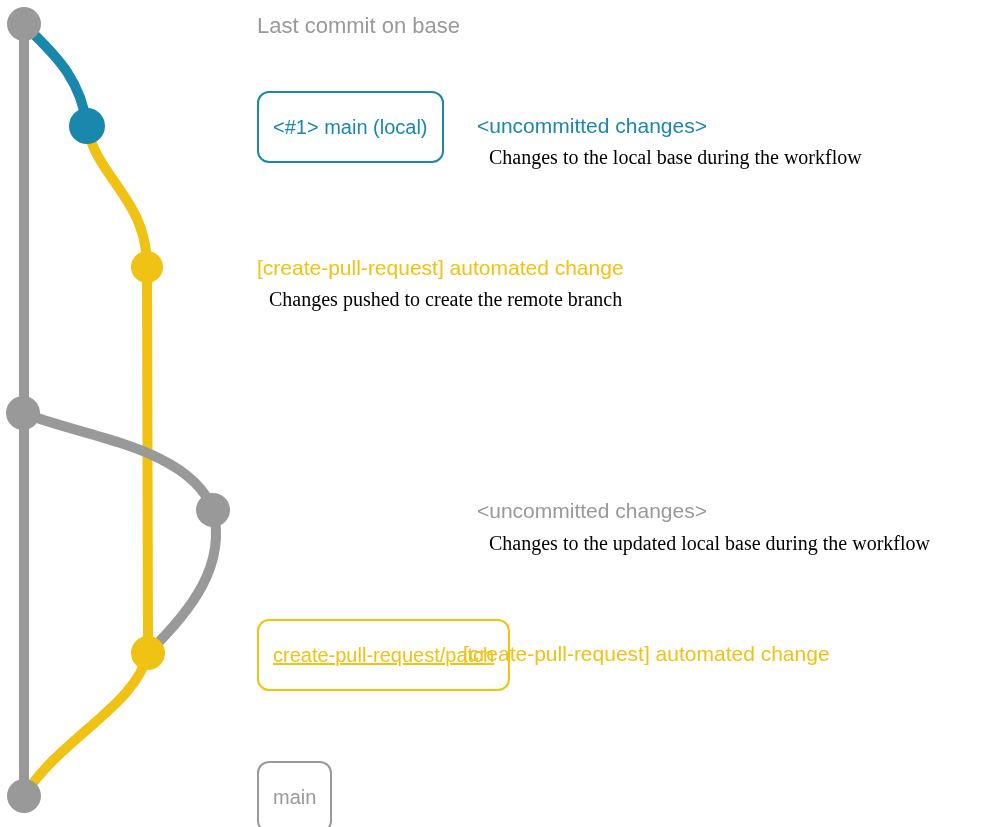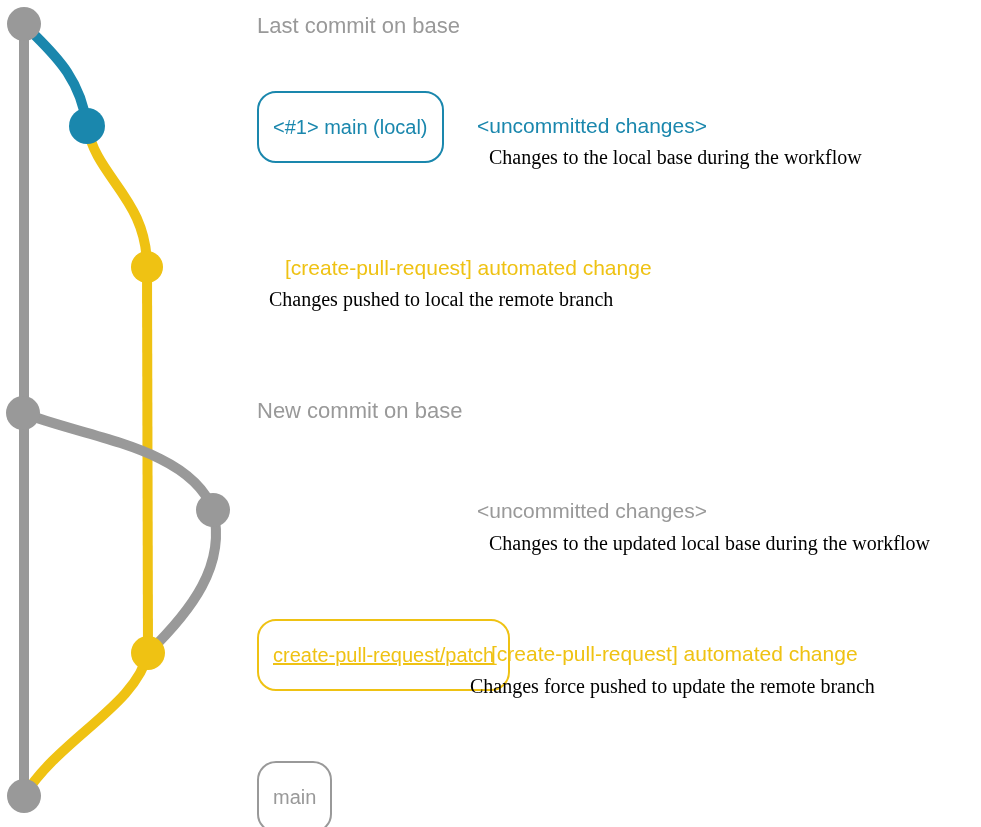--- a/index.html
+++ b/index.html
@@ -36,35 +36,35 @@
     white-space: nowrap;
     transform: translateY(-50%);
     line-height: 1.15;
   }
   .heading {
     font-size: 22px;
     color: var(--color-gray);
   }
   .title-blue { font-size: 21px; color: var(--color-blue); }
   .title-gray { font-size: 21px; color: var(--color-gray); }
-  .title-yellow { font-size: 21px; color: var(--color-yellow); margin-left: 28px; }
+  .title-yellow { font-size: 21px; color: var(--color-yellow); }
   .note {
     font-family: "Liberation Serif", serif;
     font-size: 20px;
     color: var(--color-note);
   }
   .badge {
     position: absolute;
     transform: translateY(-50%);
     display: inline-flex;
     align-items: center;
     height: 36px;
     padding: 16px 14px;
     border: 2px solid;
-    border-radius: 19px;
+    border-radius: 12px;
     background: #fff;
     font-size: 20px;
     white-space: nowrap;
   }
   .badge-blue { border-color: var(--color-blue); color: var(--color-blue); }
   .badge-gray { border-color: var(--color-gray); color: var(--color-gray); }
   .badge-yellow { border-color: var(--color-yellow); color: var(--color-yellow); text-decoration: underline; }
 </style>
 </head>
 <body>
@@ -95,30 +95,28 @@
 
   <div class="txt heading" style="left:257px; top:26px;">Last commit on base</div>
 
   <div class="badge badge-blue" style="left:257px; top:127px;">
     <span>&lt;#1&gt; main (local)</span>
   </div>
   <div class="txt title-blue" style="left:477px; top:126px;">&lt;uncommitted changes&gt;</div>
   <div class="txt note" style="left:489px; top:157px;">Changes to the local base during the workflow</div>
 
   <div class="txt title-yellow" style="left:257px; top:268px;">[create-pull-request] automated change</div>
-  <div class="txt note" style="left:269px; top:299px;">Changes pushed to local the remote branch</div>
+  <div class="txt note" style="left:269px; top:299px;">Changes pushed to create the remote branch</div>
 
-  <div class="txt heading" style="left:257px; top:411px;">New commit on base</div>
 
   <div class="txt title-gray" style="left:477px; top:511px;">&lt;uncommitted changes&gt;</div>
   <div class="txt note" style="left:489px; top:543px;">Changes to the updated local base during the workflow</div>
 
   <div class="badge badge-yellow" style="left:257px; top:655px;">
     <span>create-pull-request/patch</span>
   </div>
   <div class="txt title-yellow" style="left:463px; top:654px;">[create-pull-request] automated change</div>
-  <div class="txt note" style="left:470px; top:686px;">Changes force pushed to update the remote branch</div>
 
   <div class="badge badge-gray" style="left:257px; top:797px;">
     <span>main</span>
   </div>
 
 </div>
 
 </body></html>

